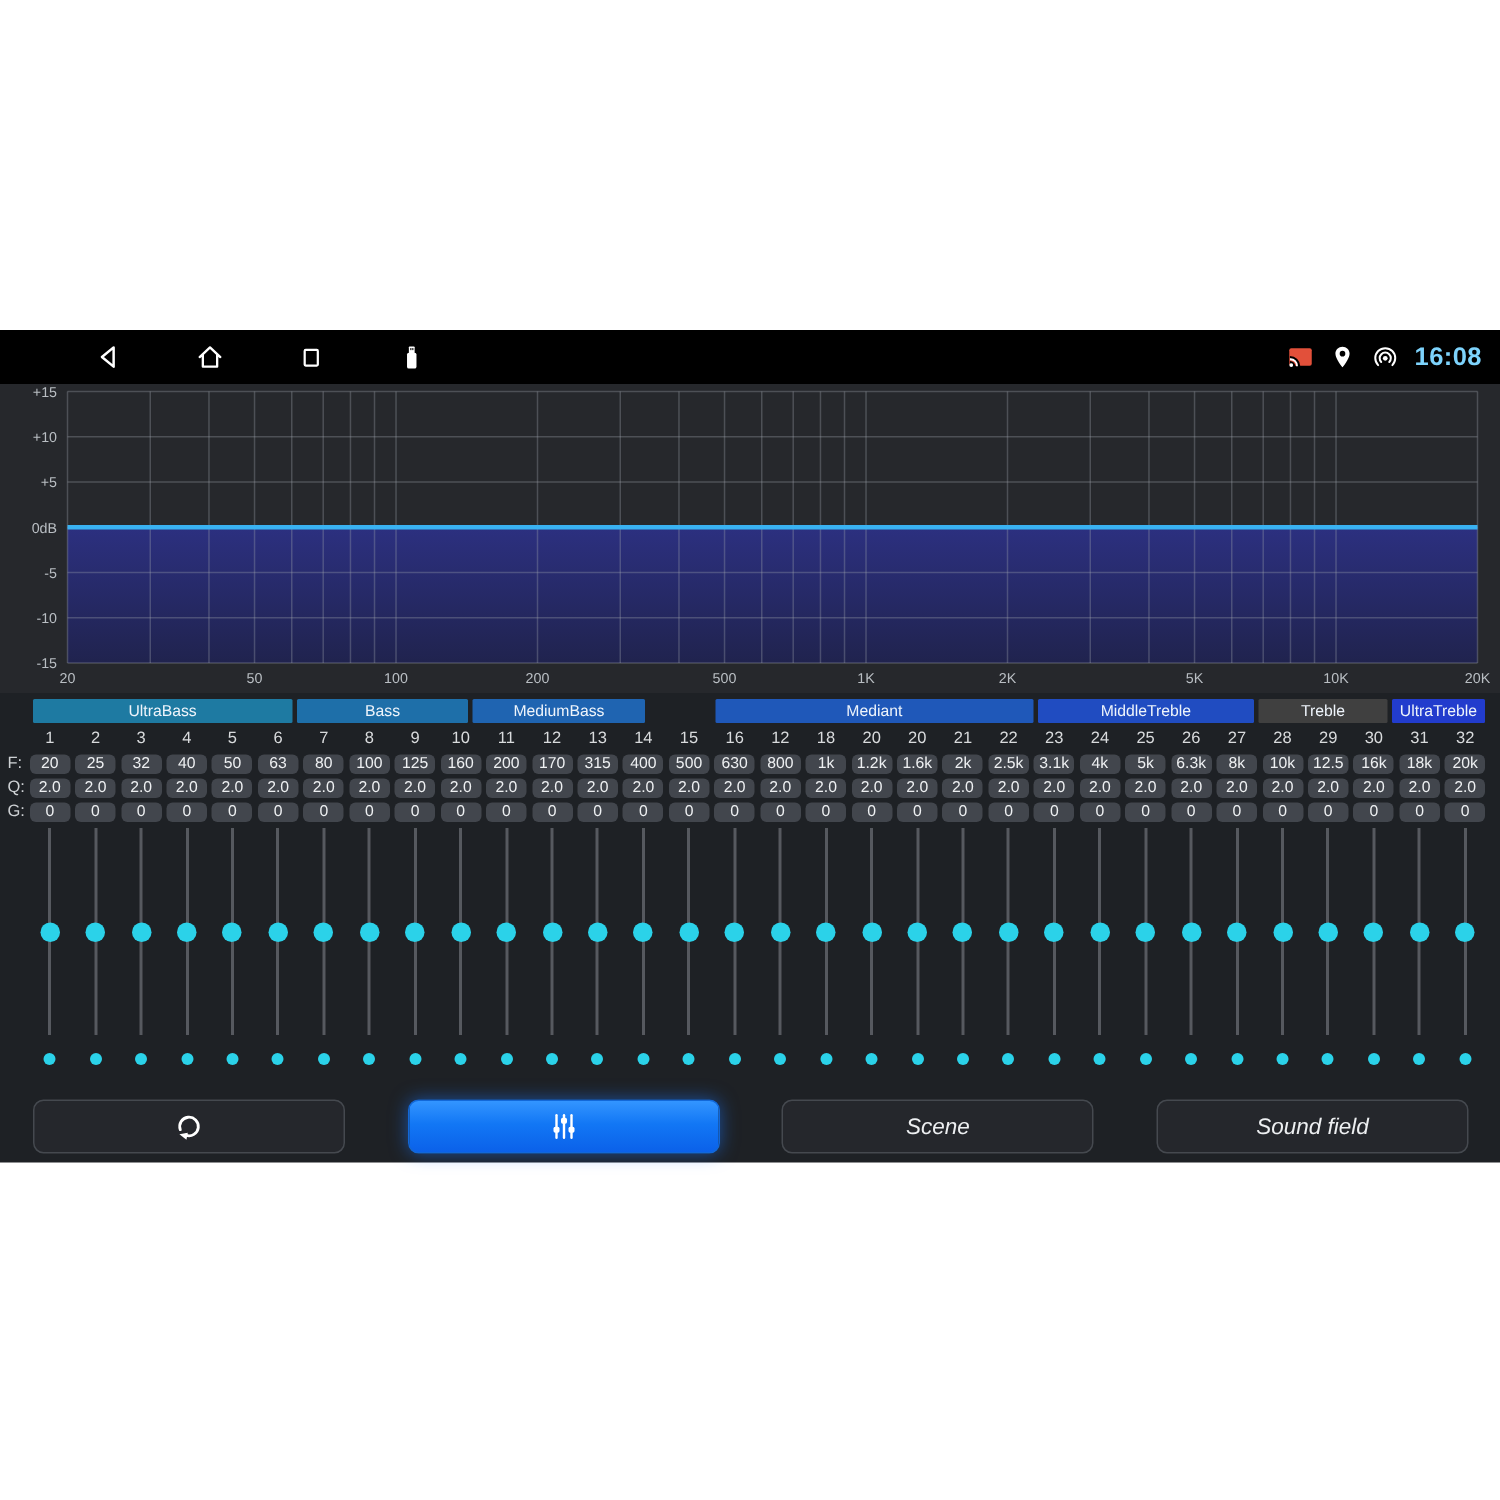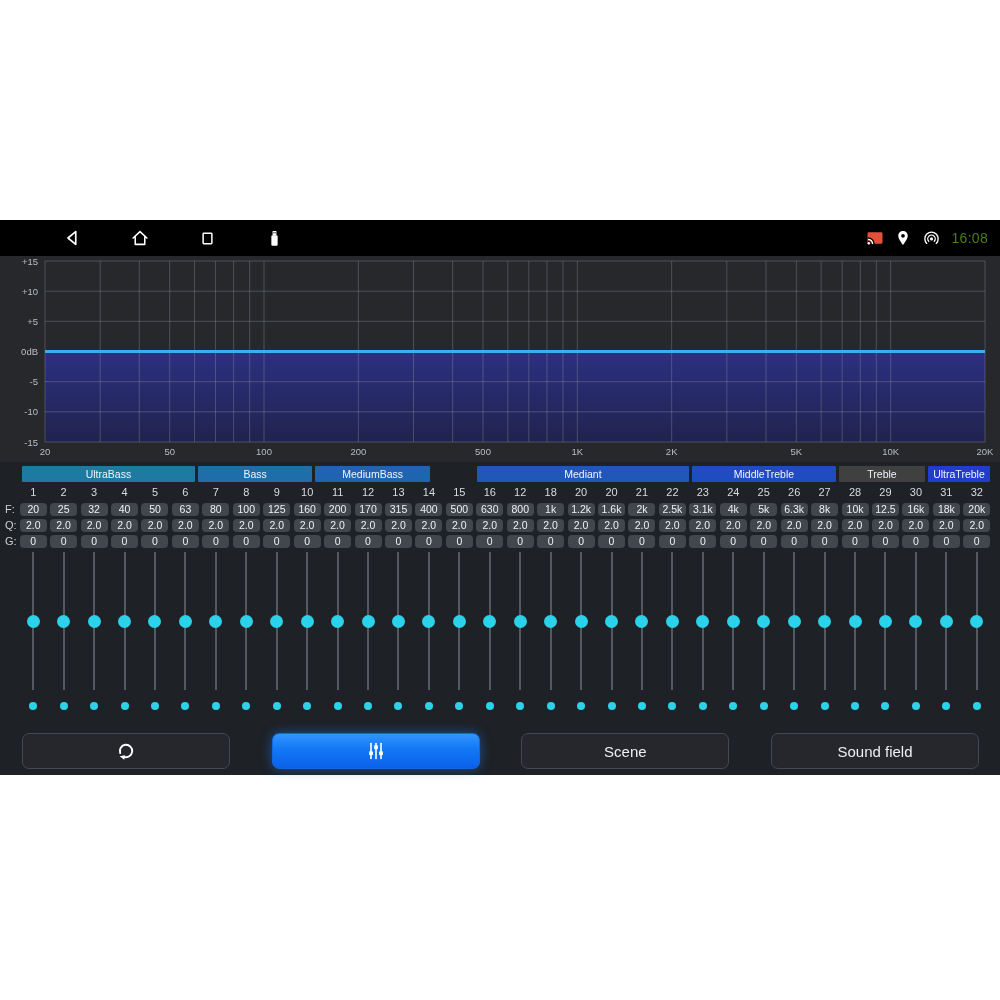--- a/index.html
+++ b/index.html
@@ -4,21 +4,21 @@
 <style>
   html,body{margin:0;padding:0;width:1000px;height:1000px;background:#ffffff;overflow:hidden;
     font-family:"Liberation Sans", sans-serif;}
   .device{position:absolute;top:220px;left:0;width:1000px;height:555px;}
   
   .statusbar{position:absolute;top:0;left:0;width:1000px;height:36px;background:#000;
     display:flex;align-items:center;justify-content:space-between;}
   .sb-left{display:flex;align-items:center;gap:45px;padding-left:62px;}
   .sb-right{display:flex;align-items:center;gap:6px;padding-right:12px;}
   .sb-icon{width:22px;height:22px;display:flex;align-items:center;justify-content:center;}
-  .sb-time{color:#4d7c0f;font-size:14px;font-weight:normal;letter-spacing:.3px;margin-left:3px;}
+  .sb-time{color:#7dd3fc;font-size:17px;font-weight:bold;letter-spacing:.3px;margin-left:3px;}
   
   .screen{position:absolute;top:36px;left:0;width:1000px;height:519px;background:#1e2125;}
   #graph{position:absolute;top:0;left:0;}
   
   .band-row{position:absolute;top:210px;left:22px;width:968px;height:16px;display:flex;gap:3px;}
   .band-seg{display:flex;align-items:center;justify-content:center;color:#eef4fb;font-size:10.5px;
     border-radius:1px;line-height:16px;white-space:nowrap;overflow:hidden;}
   
   .grid32{position:absolute;left:18px;width:974px;display:grid;grid-template-columns:repeat(32,1fr);}
   .num-row{top:229px;height:14px;}
@@ -37,21 +37,21 @@
   .handle{position:absolute;left:calc(50% - 6.5px);top:calc(50% - 6.5px);width:13px;height:13px;
     border-radius:50%;background:#2bd2e9;}
   .dots-row{top:442px;height:16px;}
   .dot-cell{display:flex;align-items:center;justify-content:center;}
   .banddot{width:8px;height:8px;border-radius:50%;background:#2bd2e9;}
   
   .footer{position:absolute;top:477px;left:22px;width:957px;height:36px;display:flex;
     justify-content:space-between;}
   .fbtn{width:208px;height:36px;box-sizing:border-box;border-radius:7px;border:1.5px solid #45494f;
     background:#25272c;color:#edeff1;font-size:15px;display:flex;align-items:center;
-    justify-content:center;cursor:pointer;}
+    justify-content:center;cursor:pointer;font-style:italic;}
   .fbtn.active{background:linear-gradient(180deg,#3395ff 0%,#1277f5 45%,#0b61e9 100%);
     border-color:#1268d8;box-shadow:0 0 12px rgba(26,118,255,.55);}
   .fbtn svg{display:block;}
 </style>
 </head>
 <body>
 
 <div class="device">
 
   <div class="statusbar">

